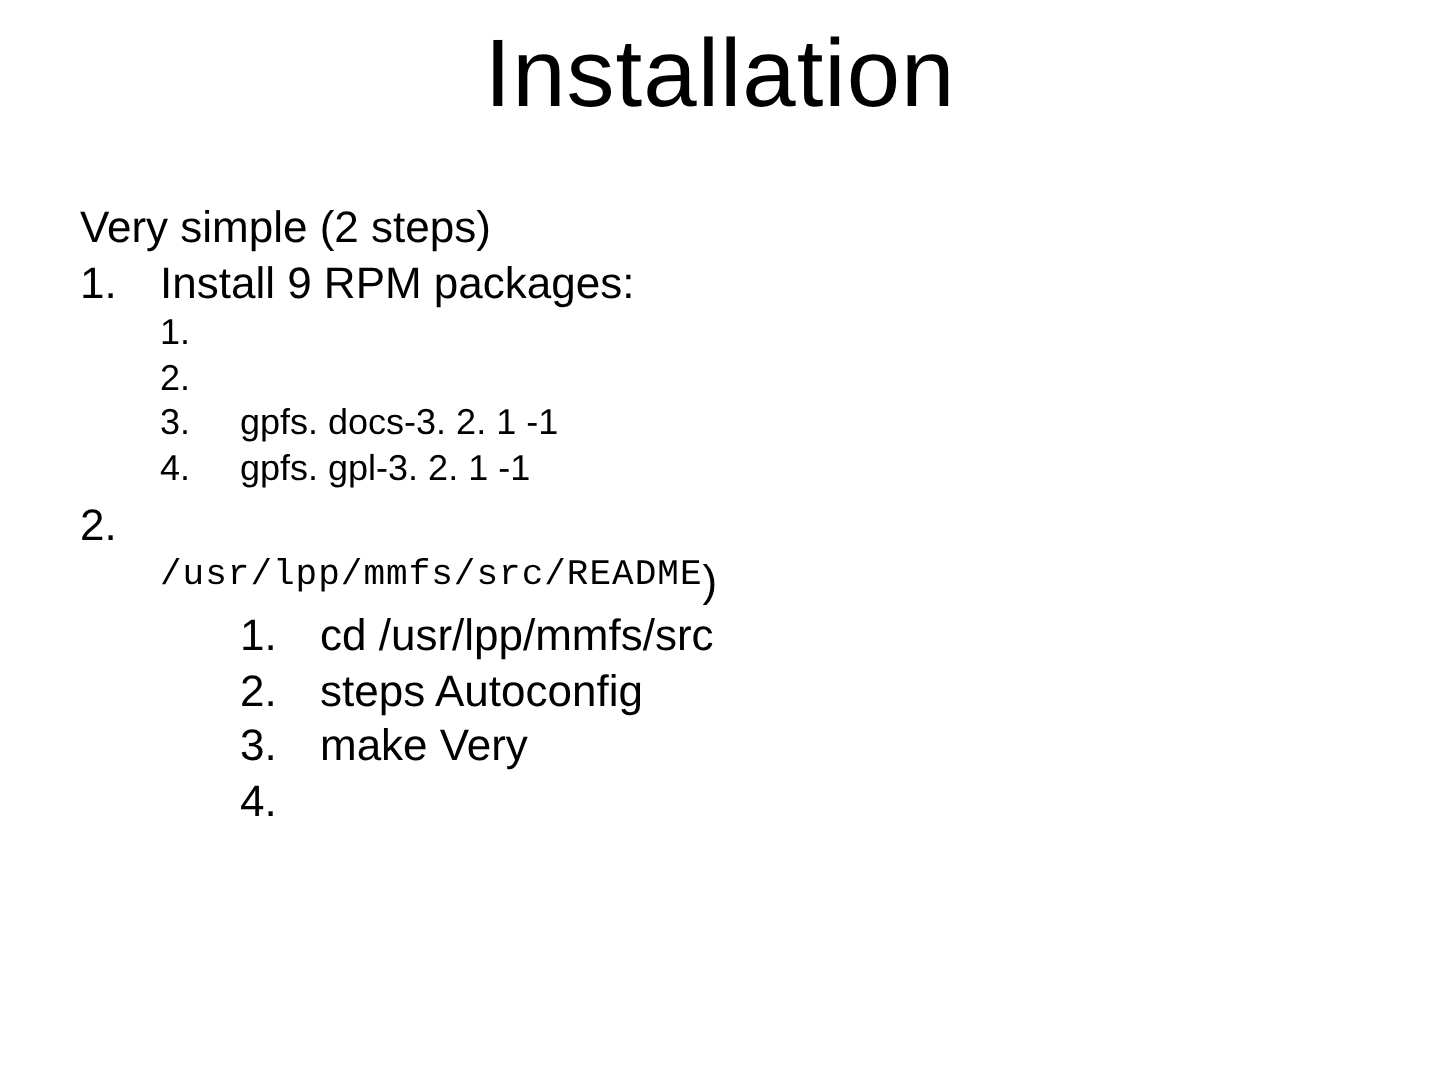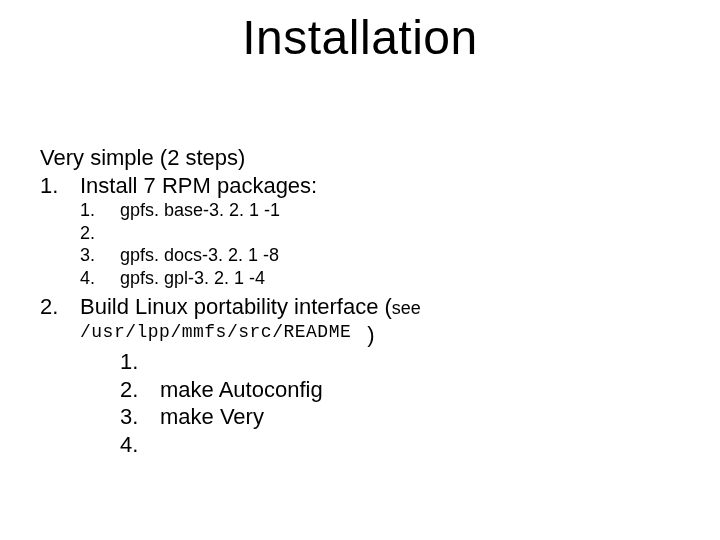--- a/index.html
+++ b/index.html
@@ -27,21 +27,20 @@
     font-weight: normal;
     letter-spacing: 0.5px;
   }
   .body {
     position: absolute;
     top: 100px;
     left: 40px;
     right: 40px;
     font-size: 22px;
     line-height: 1.25;
-    margin-top: 44px;
   }
   .line {
     display: flex;
   }
   .marker {
     display: inline-block;
   }
   .lvl0 .marker { width: 40px; }
   .lvl1 { margin-left: 40px; font-size: 18px; }
   .lvl1 .marker { width: 40px; }
@@ -64,56 +63,53 @@
   <div class="title">Installation</div>
 
   <div class="body">
 
     <div class="line lvl0">
       <span>Very simple (2 steps)</span>
     </div>
 
     <div class="line lvl0">
       <span class="marker">1.</span>
-      <span>Install 7 RPM packages:</span>
+      <span>Install 9 RPM packages:</span>
     </div>
 
     <div class="line lvl1">
       <span class="marker">1.</span>
-      <span>gpfs. base-3. 2. 1 -1</span>
     </div>
     <div class="line lvl1">
       <span class="marker">2.</span>
     </div>
     <div class="line lvl1">
       <span class="marker">3.</span>
-      <span>gpfs. docs-3. 2. 1 -8</span>
+      <span>gpfs. docs-3. 2. 1 -1</span>
     </div>
     <div class="line lvl1">
       <span class="marker">4.</span>
-      <span>gpfs. gpl-3. 2. 1 -4</span>
+      <span>gpfs. gpl-3. 2. 1 -1</span>
     </div>
 
     <div class="line lvl0" style="margin-top:4px;">
       <span class="marker">2.</span>
-      <span>
-        <span class="step2-text">Build Linux portability interface (</span><span class="paren-note">see</span>
-      </span>
     </div>
-    <div class="line lvl0" style="margin-left:40px;gap:16px;">
+    <div class="line lvl0" style="margin-left:40px;">
       <span class="mono">/usr/lpp/mmfs/src/README</span>
         <span class="readme-close">)</span>
     </div>
 
     <div class="line sub-indent">
       <span class="marker">1.</span>
+      <span>cd /usr/lpp/mmfs/src</span>
     </div>
     <div class="line sub-indent">
       <span class="marker">2.</span>
-      <span>make Autoconfig</span>
+      <span>steps Autoconfig</span>
     </div>
     <div class="line sub-indent">
       <span class="marker">3.</span>
       <span>make Very</span>
     </div>
     <div class="line sub-indent">
       <span class="marker">4.</span>
     </div>
 
   </div>

